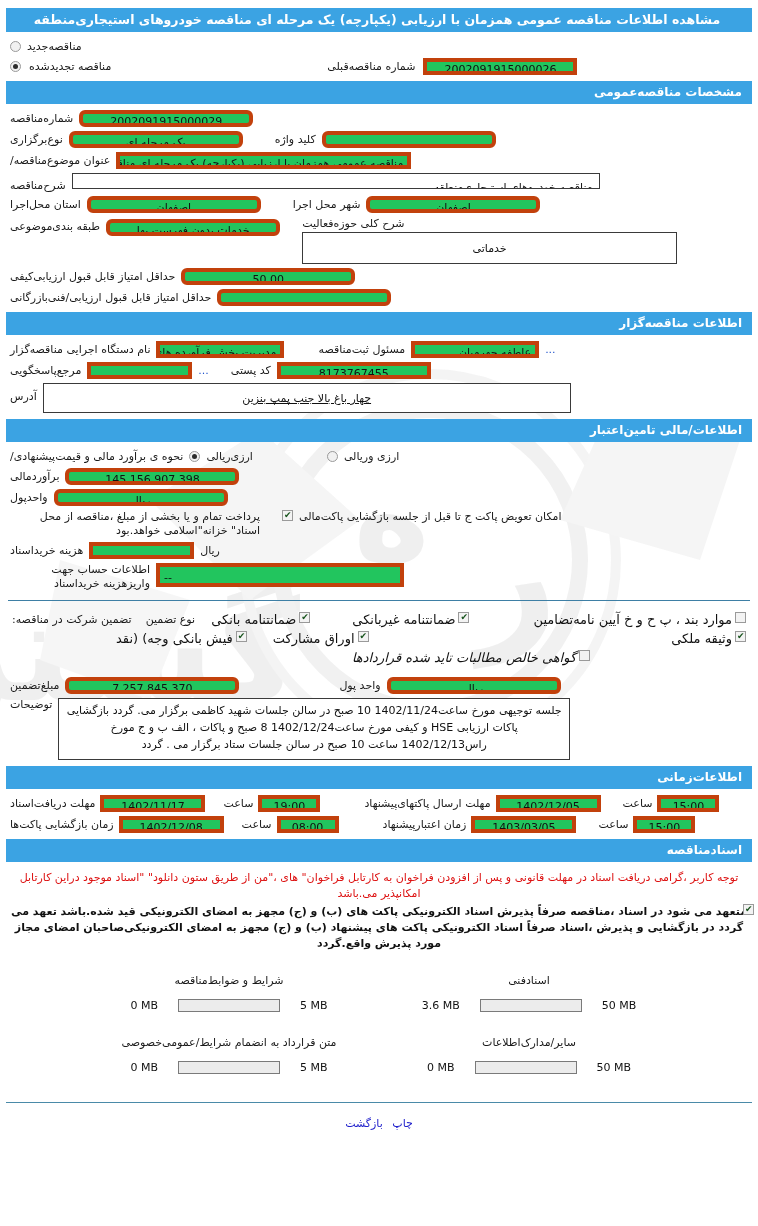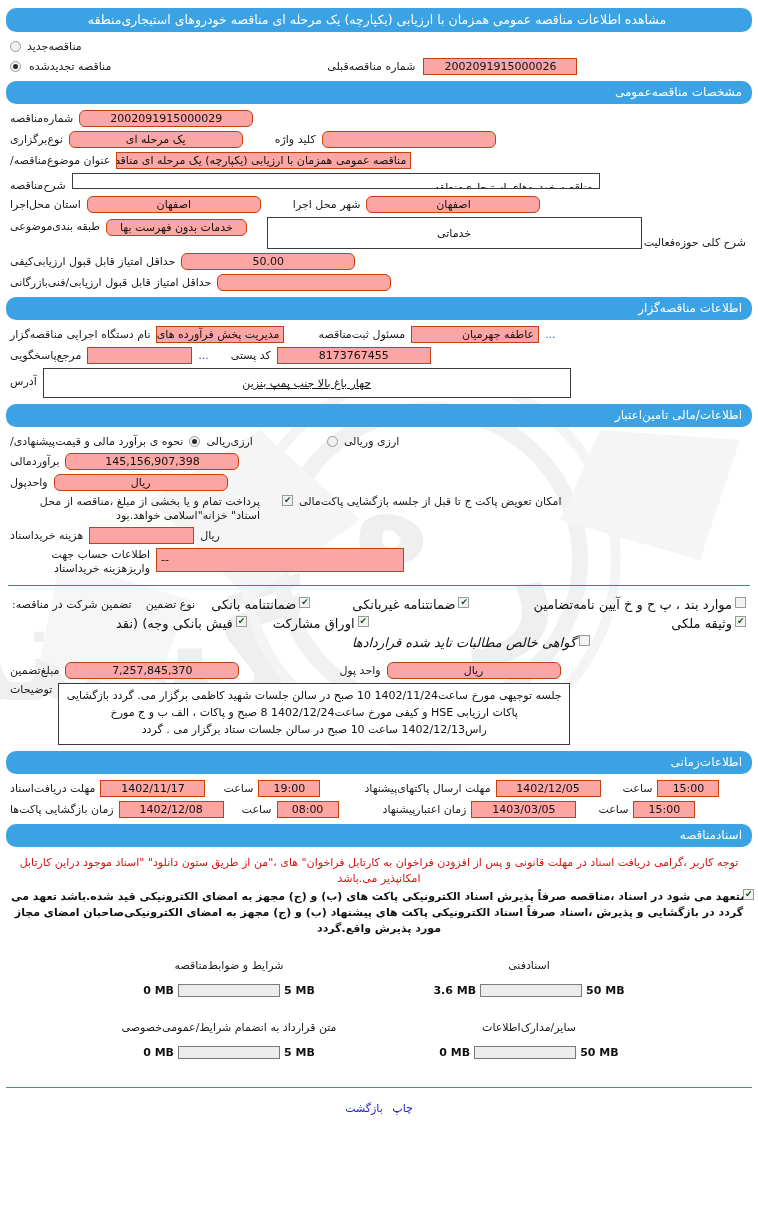--- a/index.html
+++ b/index.html
@@ -29,46 +29,45 @@
     font-family: "DejaVu Sans", "Liberation Sans", sans-serif;
     font-weight: bold;
     fill: #e3e3e3;
   }
   .page { position: relative; z-index: 2; padding: 0 2px; }
 
   
   .bar {
     background: #3ba3e3;
     color: #ffffff;
-    font-weight: normal;
+    font-weight: bold;
     font-size: 12px;
     padding: 4px 10px 5px 10px;
     margin: 4px 4px 4px 4px;
     text-align: right;
     letter-spacing: 0;
-    border-radius: 10px;
   }
   .bar.top { margin-top: 8px; text-align: center; font-size: 12.5px; padding-right: 14px;}
 
   
   .row {
     display: flex;
     align-items: center;
     justify-content: flex-start;
     gap: 6px;
     padding: 2px 8px;
     min-height: 20px;
   }
   .row.right { justify-content: flex-end; }
   .lbl { white-space: nowrap; font-size: 11px; color: #1a1a1a; }
 
   
   .inp {
-    background: #fca5a5;
-    border: 1px solid #c2410c;
+    background: #22c55e;
+    border: 4px solid #c2410c;
     height: 17px;
     line-height: 15px;
     padding: 0 4px;
     font-size: 11px;
     text-align: center;
     color: #111;
     white-space: nowrap;
     overflow: hidden;
     display: inline-block;
     direction: rtl;
@@ -143,21 +142,21 @@
   }
   .notice-bold .cbx { position: absolute; right: 2px; top: 2px; }
 
   
   .attach-grid { padding: 16px 0 0 0; }
   .attach-row { display: flex; justify-content: center; gap: 40px; padding: 6px 0 18px 0; }
   .attach-cell { width: 260px; text-align: center; }
   .attach-title { font-size: 11px; color: #1a1a1a; margin-bottom: 12px; }
   .meter-wrap {
     display: flex; align-items: center; justify-content: center;
-    gap: 0; direction: ltr; font-size: 11px; color: #111; font-weight: bold;
+    gap: 16px; direction: ltr; font-size: 11px; color: #111;
   }
   .meter-val { padding: 0 4px; white-space: nowrap; }
   .meter {
     width: 102px; height: 13px;
     border: 1px solid #7a7a7a; background: #ececec;
     position: relative; overflow: hidden;
   }
   .meter .fill { height: 100%; background: #8fc728; }
 
   
@@ -226,21 +225,21 @@
 
   <div class="row right" style="padding-right:10px; gap:6px;">
     <span class="inp w-big">اصفهان</span>
     <span class="lbl">شهر محل اجرا</span>
     <span style="width:20px;"></span>
     <span class="inp w-big">اصفهان</span>
     <span class="lbl">استان محل‌اجرا</span>
   </div>
 
   <div class="row right" style="padding-right:10px; gap:6px; align-items:flex-start;">
-    <span style="display:flex; flex-direction:row; align-items:flex-end; gap:2px;">
+    <span style="display:flex; flex-direction:column; align-items:flex-end; gap:2px;">
       <span class="lbl">شرح کلی حوزه‌فعالیت</span>
       <span class="box area">خدماتی</span>
     </span>
     <span style="width:10px;"></span>
     <span class="inp w-big" style="margin-top:2px;">خدمات بدون فهرست بها</span>
     <span class="lbl" style="margin-top:3px;">طبقه بندی‌موضوعی</span>
   </div>
 
   <div class="row right" style="padding-right:10px; gap:6px;">
     <span class="inp num w-big">50.00</span>

